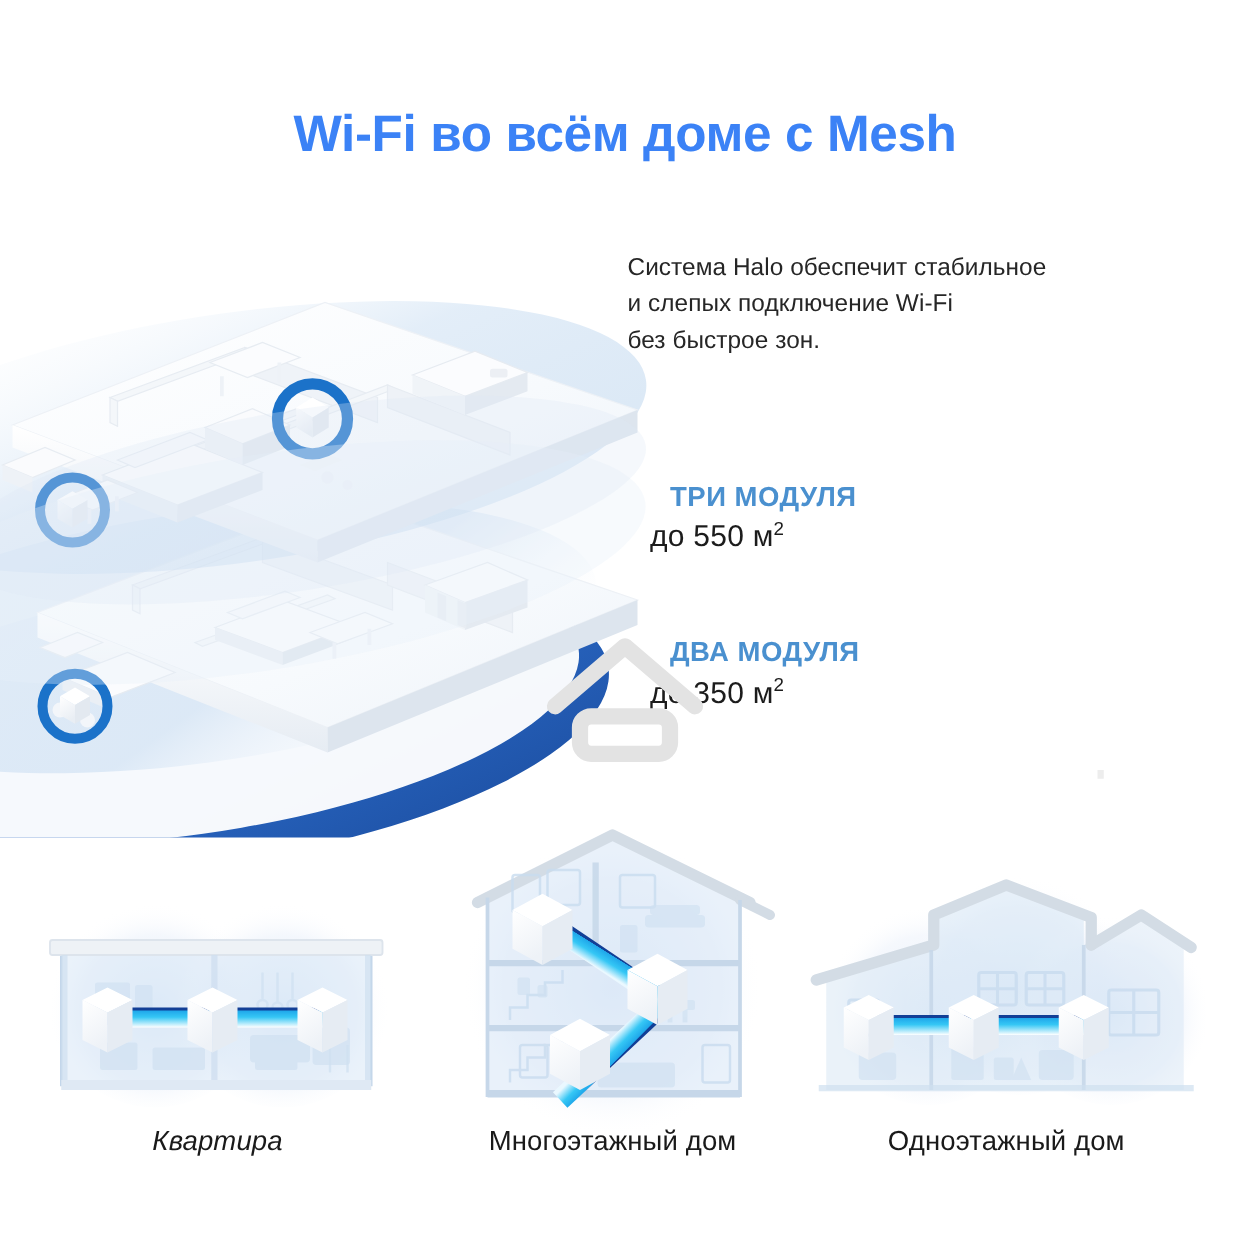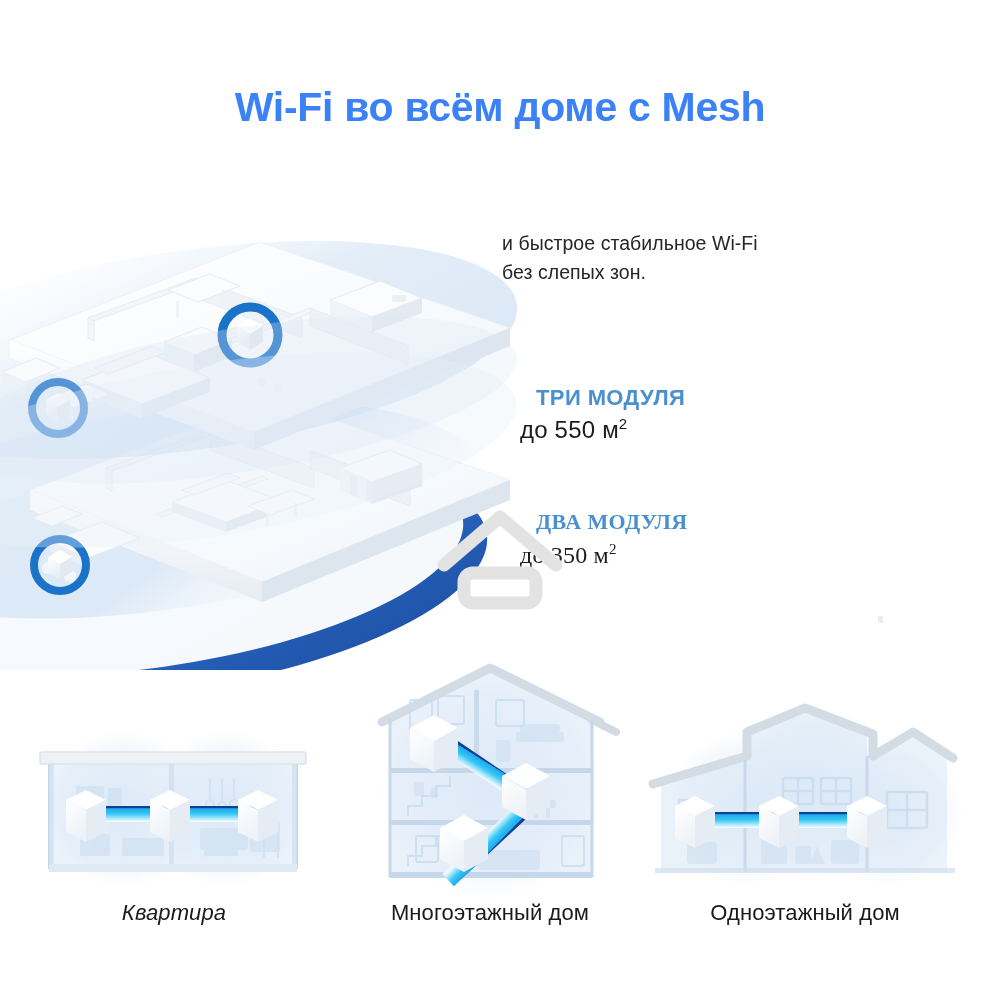--- a/index.html
+++ b/index.html
@@ -38,21 +38,21 @@
   }
   .copy-lead{
     font-size:19.5px;
     line-height:29px;
     color:#262626;
     margin:0;
     letter-spacing:0.05px;
   }
   .spec-block{position:relative;}
   .spec-three{margin-top:98px;}
-  .spec-two{margin-top:64px;font-family:Liberation Serif, serif;}
+  .spec-two{margin-top:64px;}
   .spec-head{
     font-size:22px;
     font-weight:bold;
     color:#4a90cf;
     letter-spacing:0.4px;
     margin:0 0 4px 34px;
     line-height:1.2;
   }
   .spec-val{
     font-size:24px;
@@ -269,21 +269,21 @@
         <ellipse cx="300" cy="300" rx="310" ry="86" fill="#e8f0f9" opacity=".35" transform="rotate(-9 300 300)"></ellipse>
         <ellipse cx="330" cy="250" rx="280" ry="72" fill="#dde9f6" opacity=".3" transform="rotate(-9 330 250)"></ellipse>
       </g>
     </svg>
   </div>
 
   <div class="speck"></div>
 
   <div class="copy">
 
-    <p class="copy-lead"><br><span>и быстрое стабильное Wi-Fi</span><br><span>без слепых зон.</span></p>
+    <p class="copy-lead"><span>Система Halo обеспечит стабильное</span><br><span>и слепых подключение Wi-Fi</span><br><span>без быстрое зон.</span></p>
 
     <div class="spec-block spec-three">
       <div class="spec-head">ТРИ МОДУЛЯ</div>
       <div class="spec-val"><span>до 550 м</span><sup>2</sup></div>
     </div>
 
     <div class="spec-block spec-two">
       <div class="watermark">
         <svg viewBox="0 0 140 112" xmlns="http://www.w3.org/2000/svg" aria-hidden="true">
           <g fill="none" stroke="#e3e3e3" stroke-width="13" stroke-linecap="round" stroke-linejoin="round">

